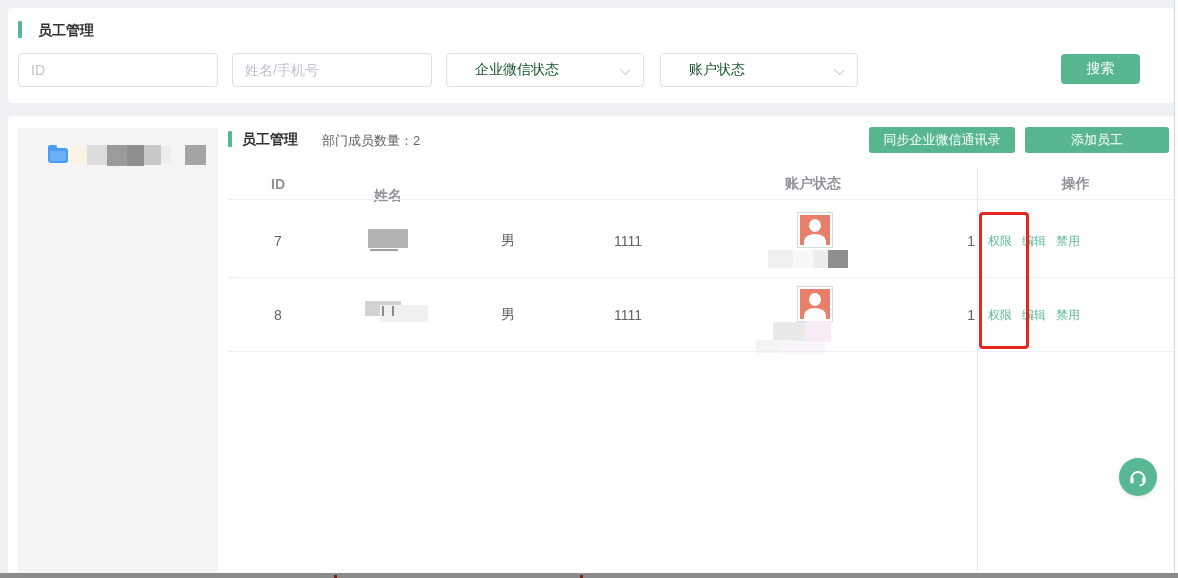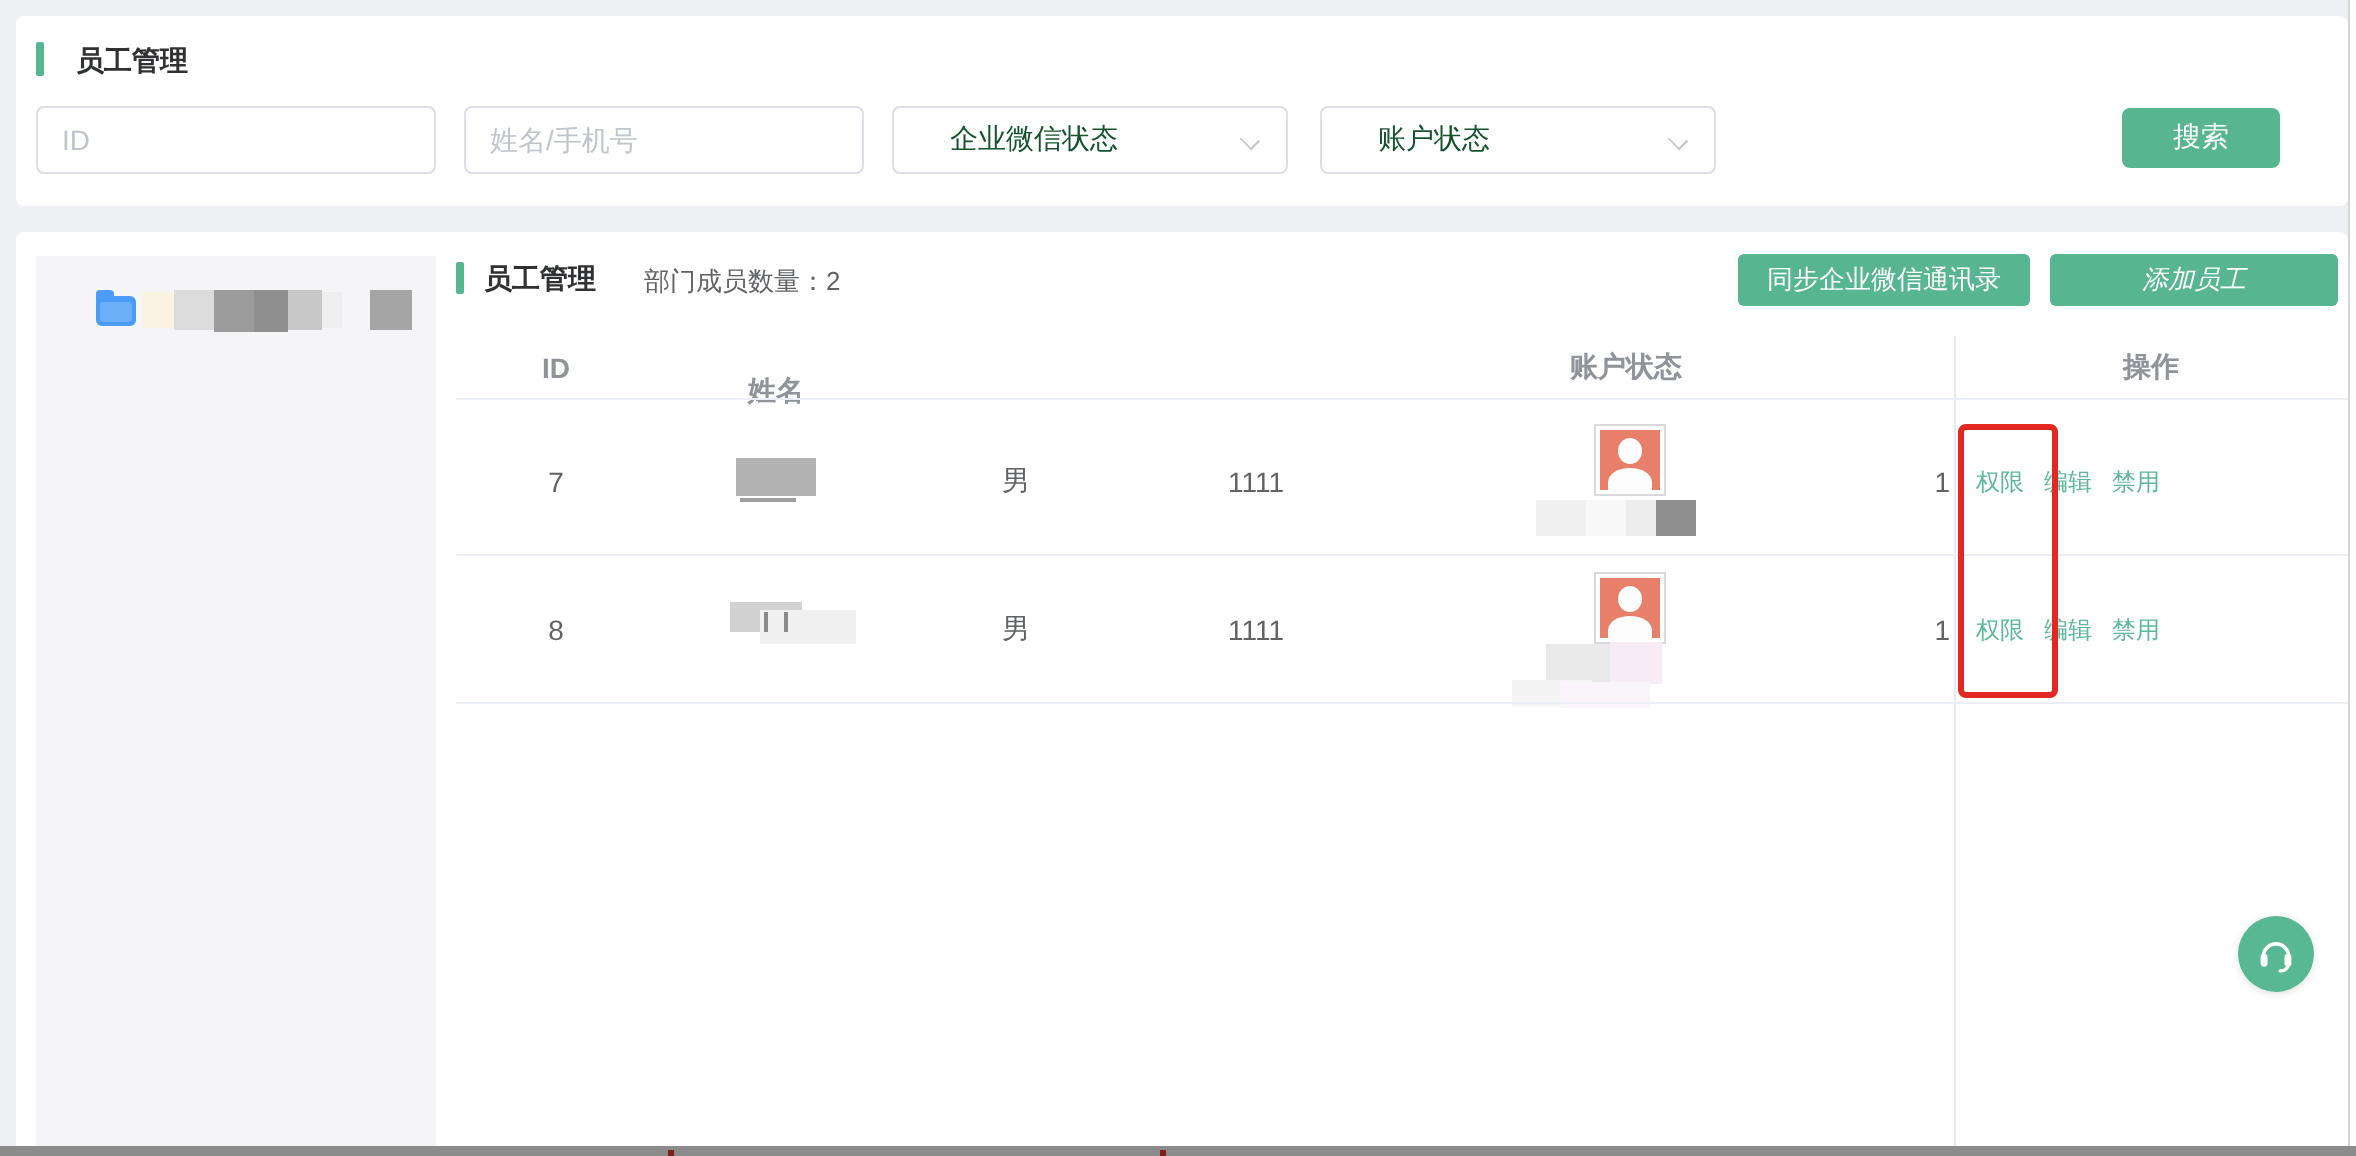--- a/index.html
+++ b/index.html
@@ -22,21 +22,21 @@
     border-radius:4px; display:flex; align-items:center; padding:0 28px; font-size:14px;
     color:#14532d; cursor:pointer; background:#fff; }
   .select-box .chev { position:absolute; right:14px; top:12px; width:8px; height:8px;
     border-right:1.5px solid #c0c4cc; border-bottom:1.5px solid #c0c4cc; transform:rotate(45deg) scaleY(.8); }
 
   .btn-green { position:absolute; background:#57b690; color:#fff; border:none; border-radius:4px;
     display:flex; align-items:center; justify-content:center; cursor:pointer;
     font-family:"Liberation Sans","DejaVu Sans",sans-serif; }
   #search-btn { left:1053px; top:46px; width:79px; height:30px; font-size:14px; }
   #sync-btn { left:861px; top:11px; width:146px; height:26px; font-size:13px; border-radius:3px; }
-  #add-btn  { left:1017px; top:11px; width:144px; height:26px; font-size:13px; border-radius:3px;font-style:italic; }
+  #add-btn  { left:1017px; top:11px; width:144px; height:26px; font-size:13px; border-radius:3px; }
 
   
   #dept-sidebar { position:absolute; left:10px; top:12px; width:200px; height:446px; background:#f5f5f7; }
   #tree-item { position:absolute; left:30px; top:16px; height:22px; display:flex; align-items:center; cursor:pointer; }
   .folder-icon { position:relative; width:20px; height:15px; background:#4a9cf8; border-radius:2px 3px 3px 3px; margin-right:3px; }
   .folder-icon::before { content:""; position:absolute; left:0; top:-3px; width:9px; height:5px; background:#4a9cf8; border-radius:2px 2px 0 0; }
   .folder-icon::after { content:""; position:absolute; left:2px; top:3px; width:16px; height:10px; background:#6cb0fa; border-radius:1px 2px 2px 2px; }
   .redact { display:inline-block; }
 
   

